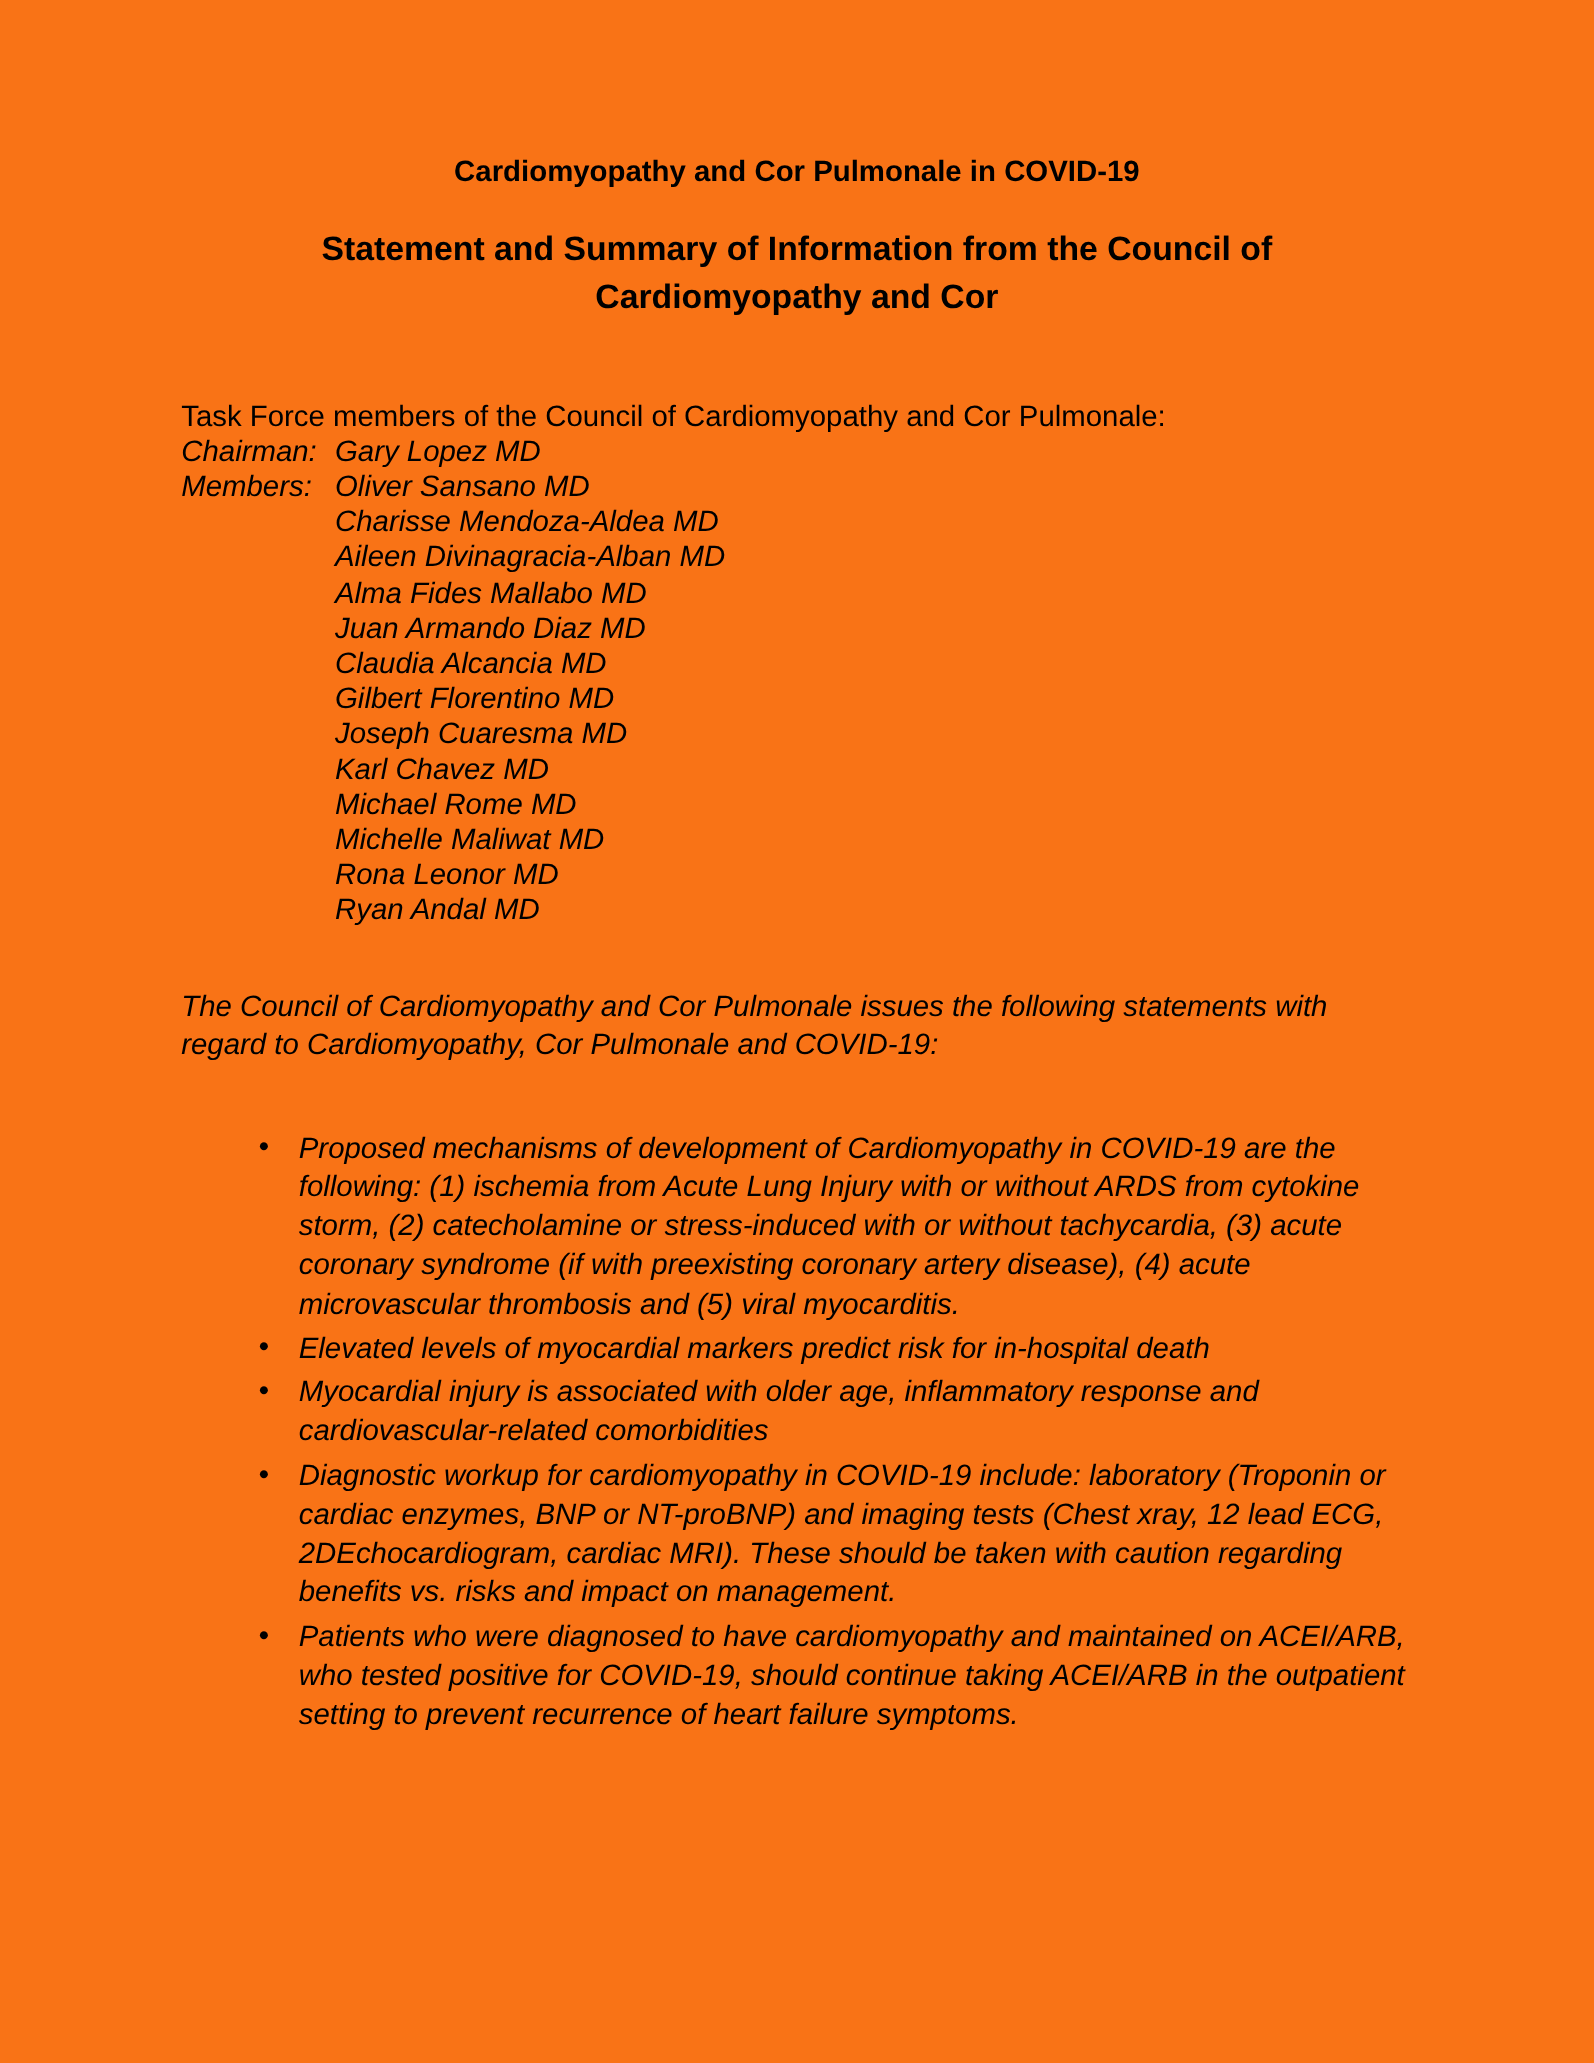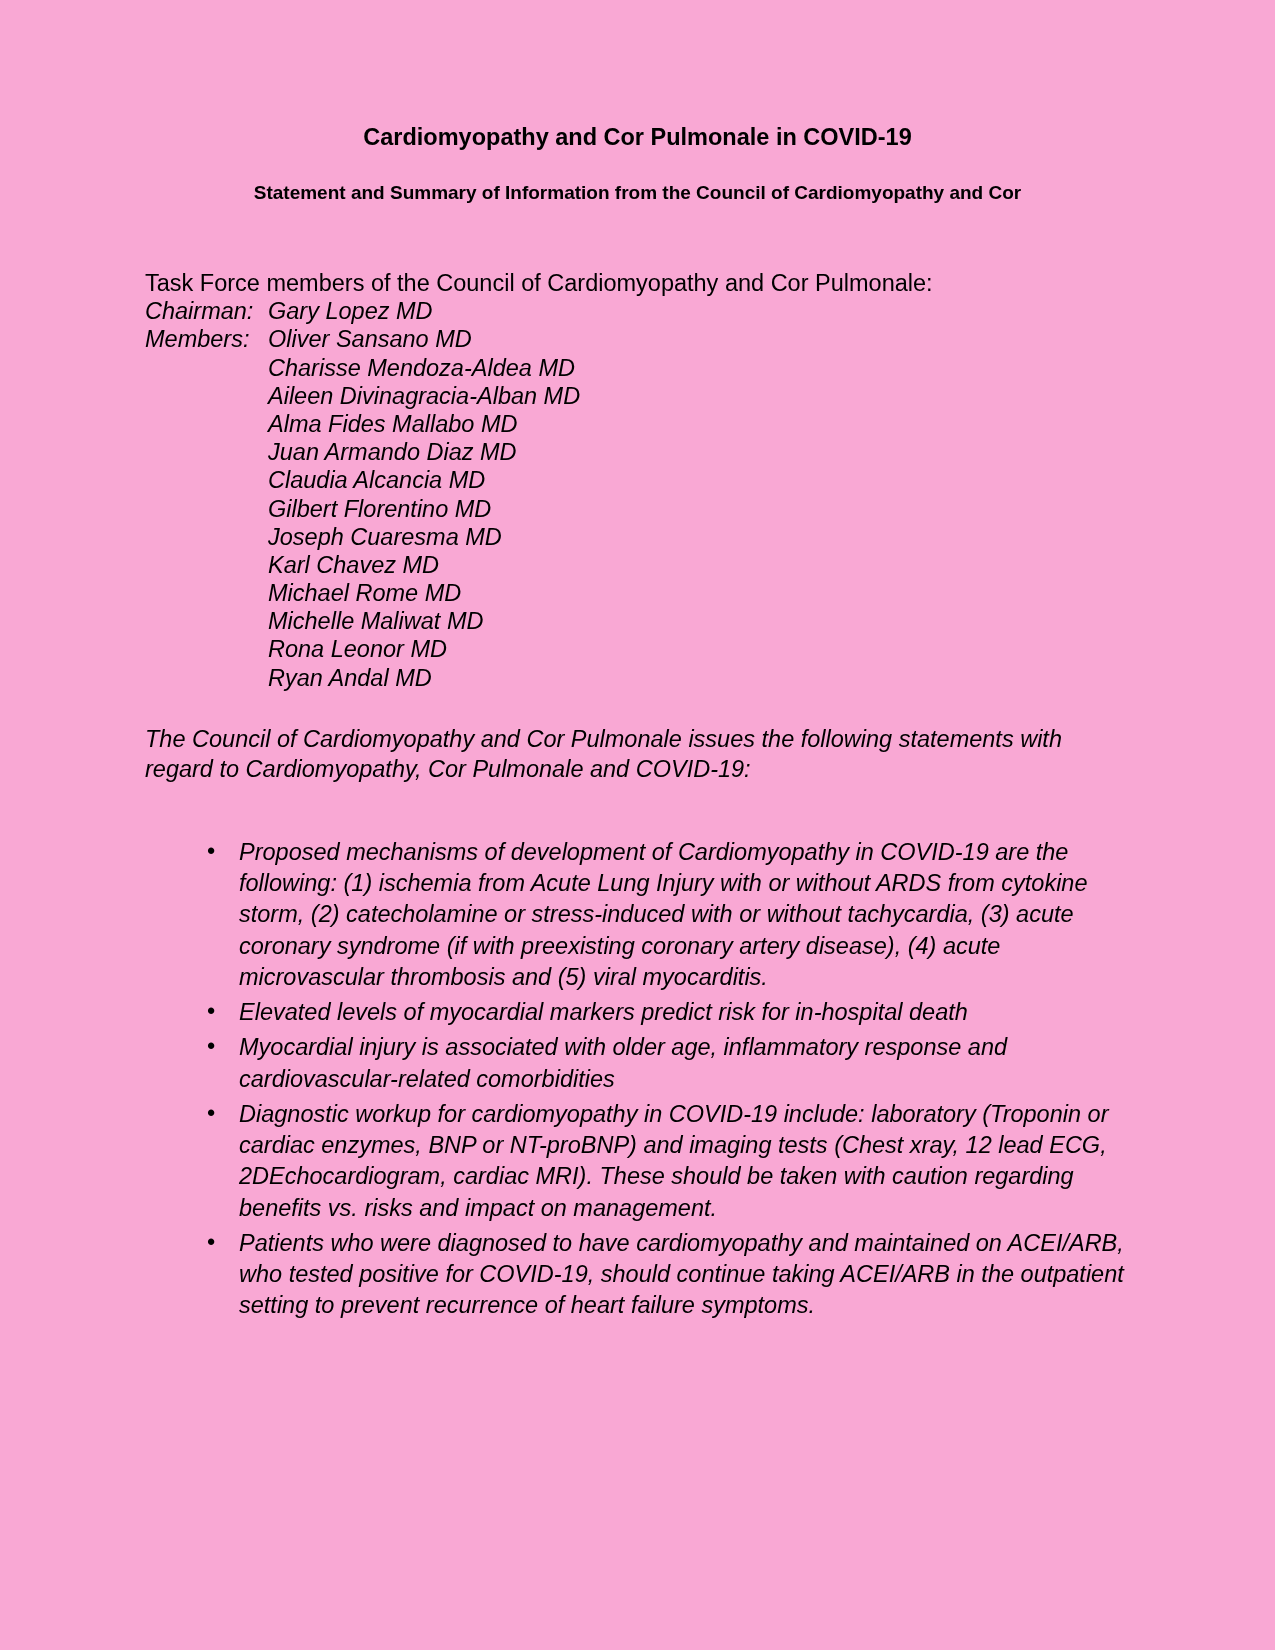--- a/index.html
+++ b/index.html
@@ -13,33 +13,33 @@
     font-family: "Liberation Sans", sans-serif;
     color: #000000;
     position: relative;
     overflow: hidden;
   }
   .page {
     box-sizing: border-box;
     width: 1275px;
     min-height: 1650px;
     padding: 120px 145px 60px 145px;
-    background: #f9a8d4;
+    background: #f97316;
   }
   .title-block {
     text-align: center;
   }
   .title-line-1 {
     font-size: 23.5px;
     font-weight: bold;
     line-height: 1.45;
     margin: 0 0 26px 0;
   }
   .title-line-2 {
-    font-size: 19px;
+    font-size: 27px;
     font-weight: bold;
     line-height: 1.42;
     margin: 0;
     padding: 0 10px;
   }
   .taskforce {
     margin-top: 62px;
     font-size: 23.5px;
     line-height: 1.20;
   }
@@ -53,21 +53,21 @@
   }
   .tf-label {
     display: inline-block;
     width: 123px;
   }
   .tf-indent {
     display: inline-block;
     width: 123px;
   }
   .statement-intro {
-    margin-top: 32px;
+    margin-top: 48px;
     font-size: 23.5px;
     font-style: italic;
     line-height: 1.30;
   }
   ul.statements {
     margin: 52px 0 16px 0;
     padding: 0 0 0 62px;
     list-style: none;
   }
   ul.statements li {

